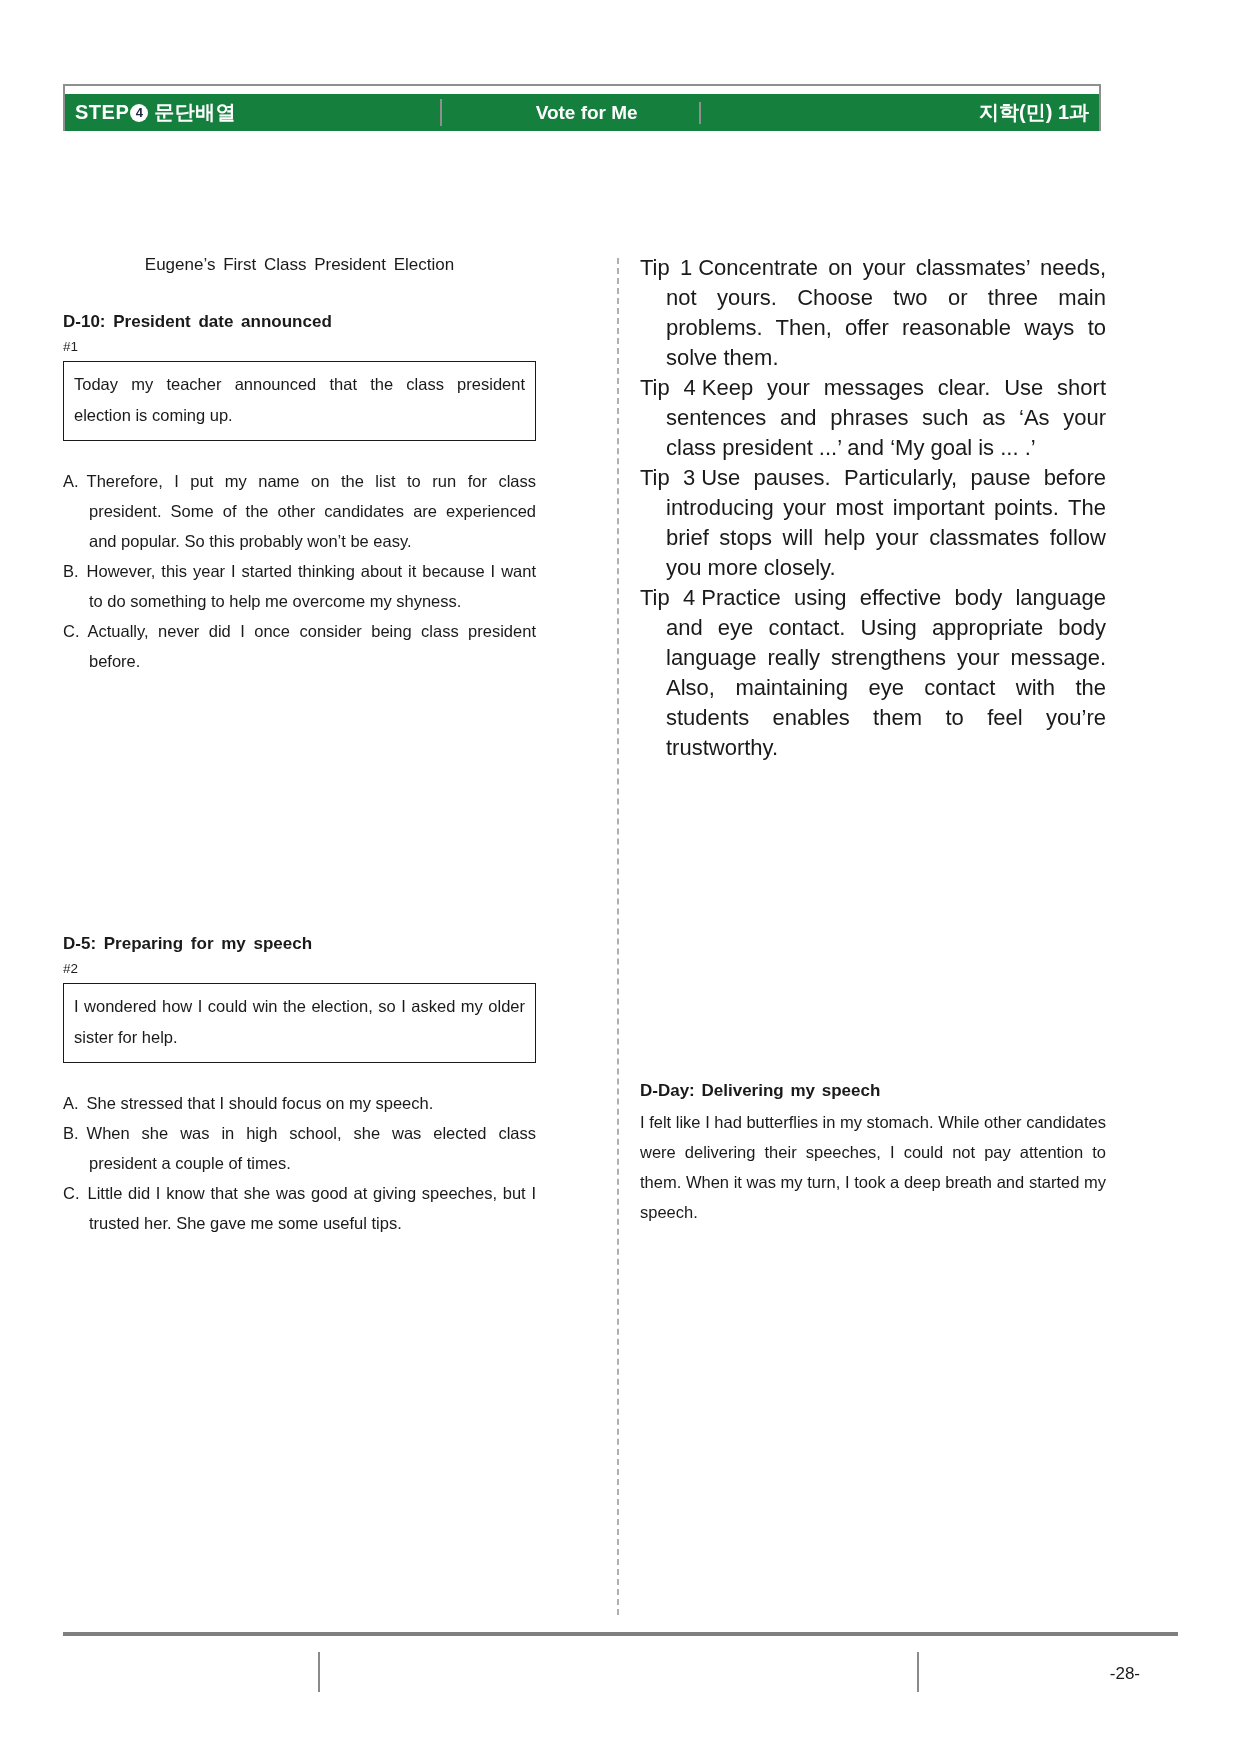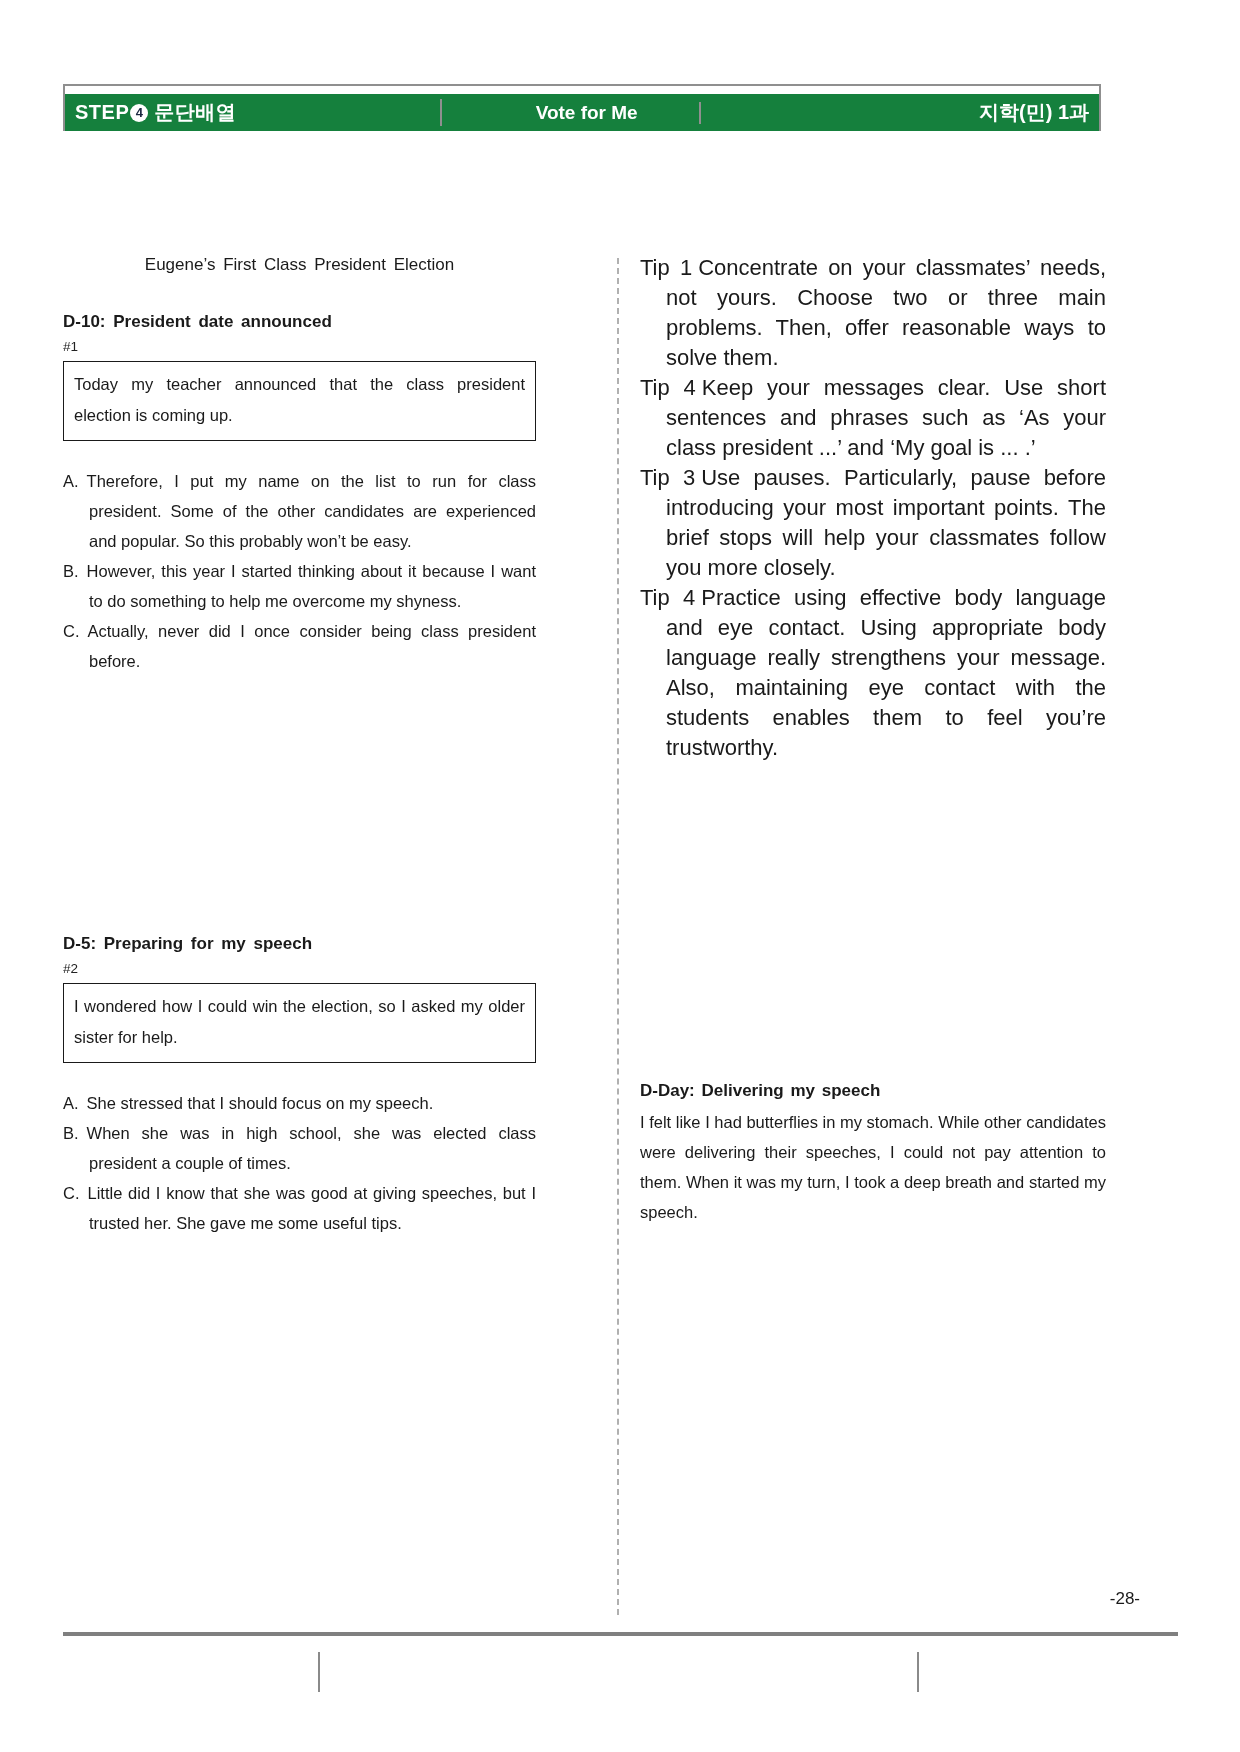--- a/index.html
+++ b/index.html
@@ -90,21 +90,21 @@
   }
   
   .footer-rule{
     position:absolute;left:63px;top:1632px;width:1115px;height:4px;
     background:#7f7f7f;
   }
   .footer-tick{position:absolute;top:1652px;width:2px;height:40px;background:#8a8a8a;}
   .tick1{left:318px;}
   .tick2{left:917px;}
   .page-number{
-    position:absolute;left:1040px;top:1589px;width:100px;
+    position:absolute;left:1040px;top:1664px;width:100px;
     text-align:right;font-size:17px;color:#1a1a1a;
   }
 </style>
 </head>
 <body>
 
 <div class="page">
 
   <div class="header-frame">
     <div class="header-bar">

